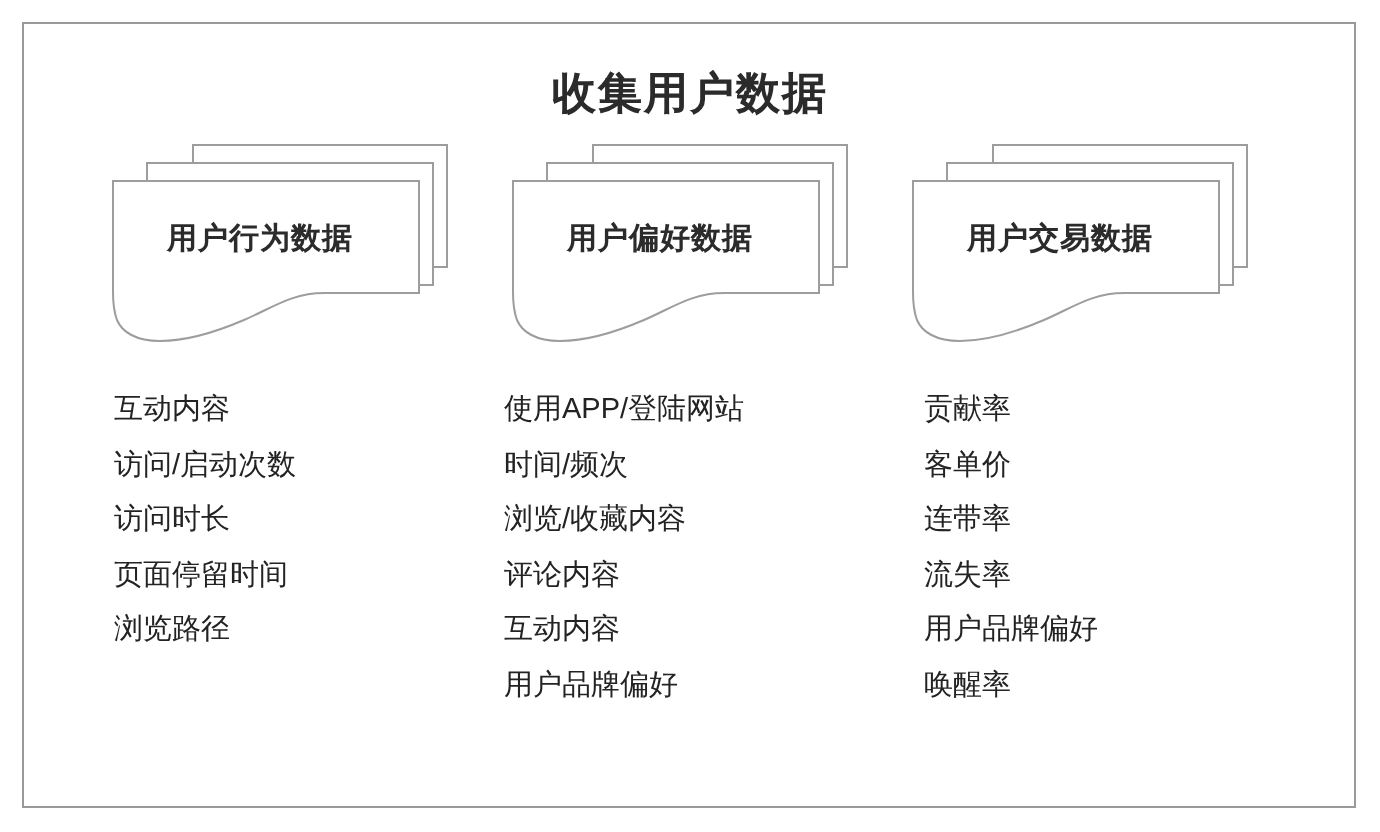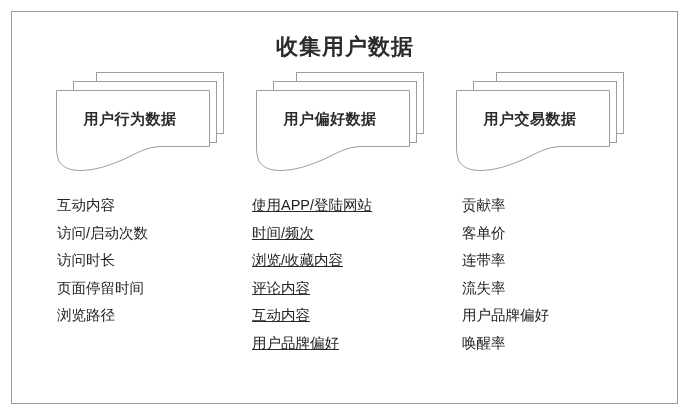--- a/index.html
+++ b/index.html
@@ -130,21 +130,21 @@
     margin: 0;
     padding: 0;
   }
   .item-list li {
     font-size: 14.5px;
     line-height: 27.5px;
     color: #232323;
     white-space: nowrap;
   }
   .column.c0 .item-list { left: 0; padding-left: 9px; }
-  .column.c1 .item-list { left: 0; padding-left: 4px; text-decoration: underline; }
+  .column.c1 .item-list { left: 0; padding-left: 4px; }
   .column.c2 .item-list { left: 0; padding-left: 14px; }
 </style>
 </head>
 <body>
 
 <div class="canvas">
 
   <div class="frame"></div>
 
   <div class="page-title">收集用户数据</div>

